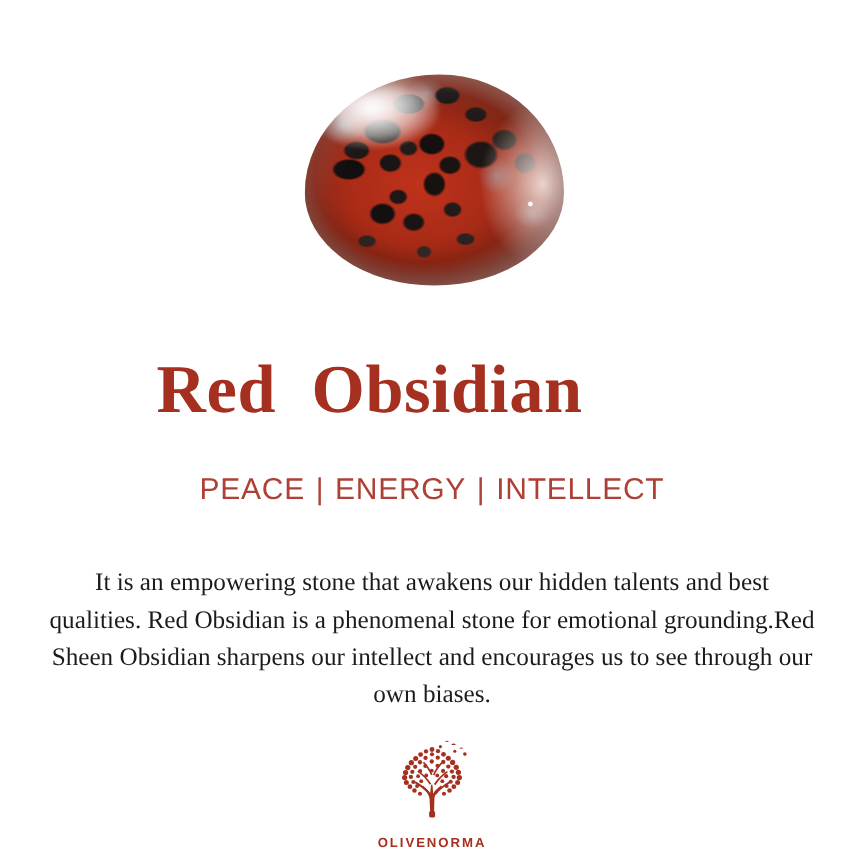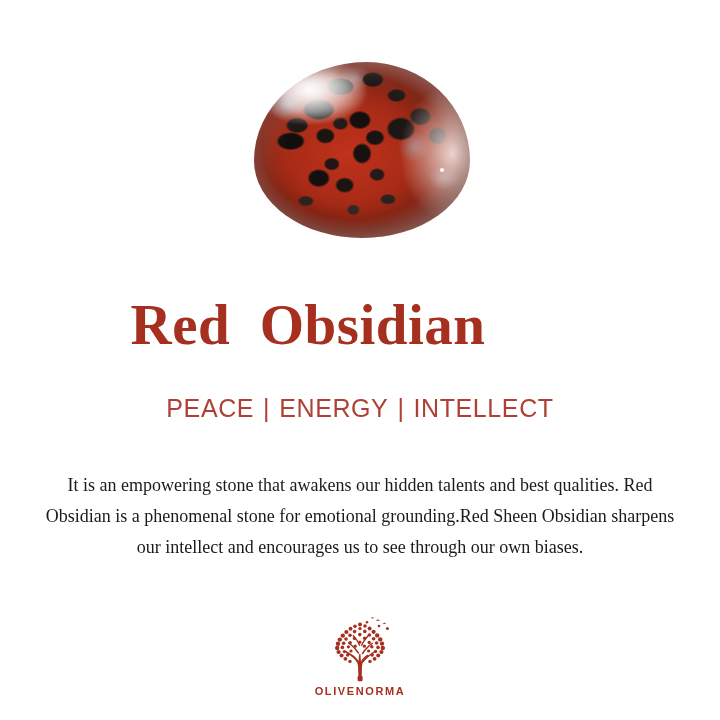--- a/index.html
+++ b/index.html
@@ -141,21 +141,21 @@
 
   
   .desc {
     position: absolute;
     top: 470px;
     left: 50%;
     transform: translateX(-50%);
     width: 640px;
     text-align: center;
     font-family: "Liberation Serif", serif;
-    font-size: 18px;
+    font-size: 21px;
     line-height: 31px;
     color: #1b1b1b;
   }
 
   
   .logo {
     position: absolute;
     top: 614px;
     left: 50%;
     transform: translateX(-50%);
@@ -163,21 +163,21 @@
     display: flex;
     flex-direction: column;
     align-items: center;
   }
   .logo-mark {
     width: 72px;
     height: 70px;
     display: block;
   }
   .logo-text {
-    margin-top: 2px;
+    margin-top: 14px;
     font-family: "Liberation Sans", sans-serif;
     font-weight: 700;
     font-size: 11px;
     letter-spacing: 1.6px;
     color: #a5301f;
     line-height: 1;
   }
 </style>
 </head>
 <body>

